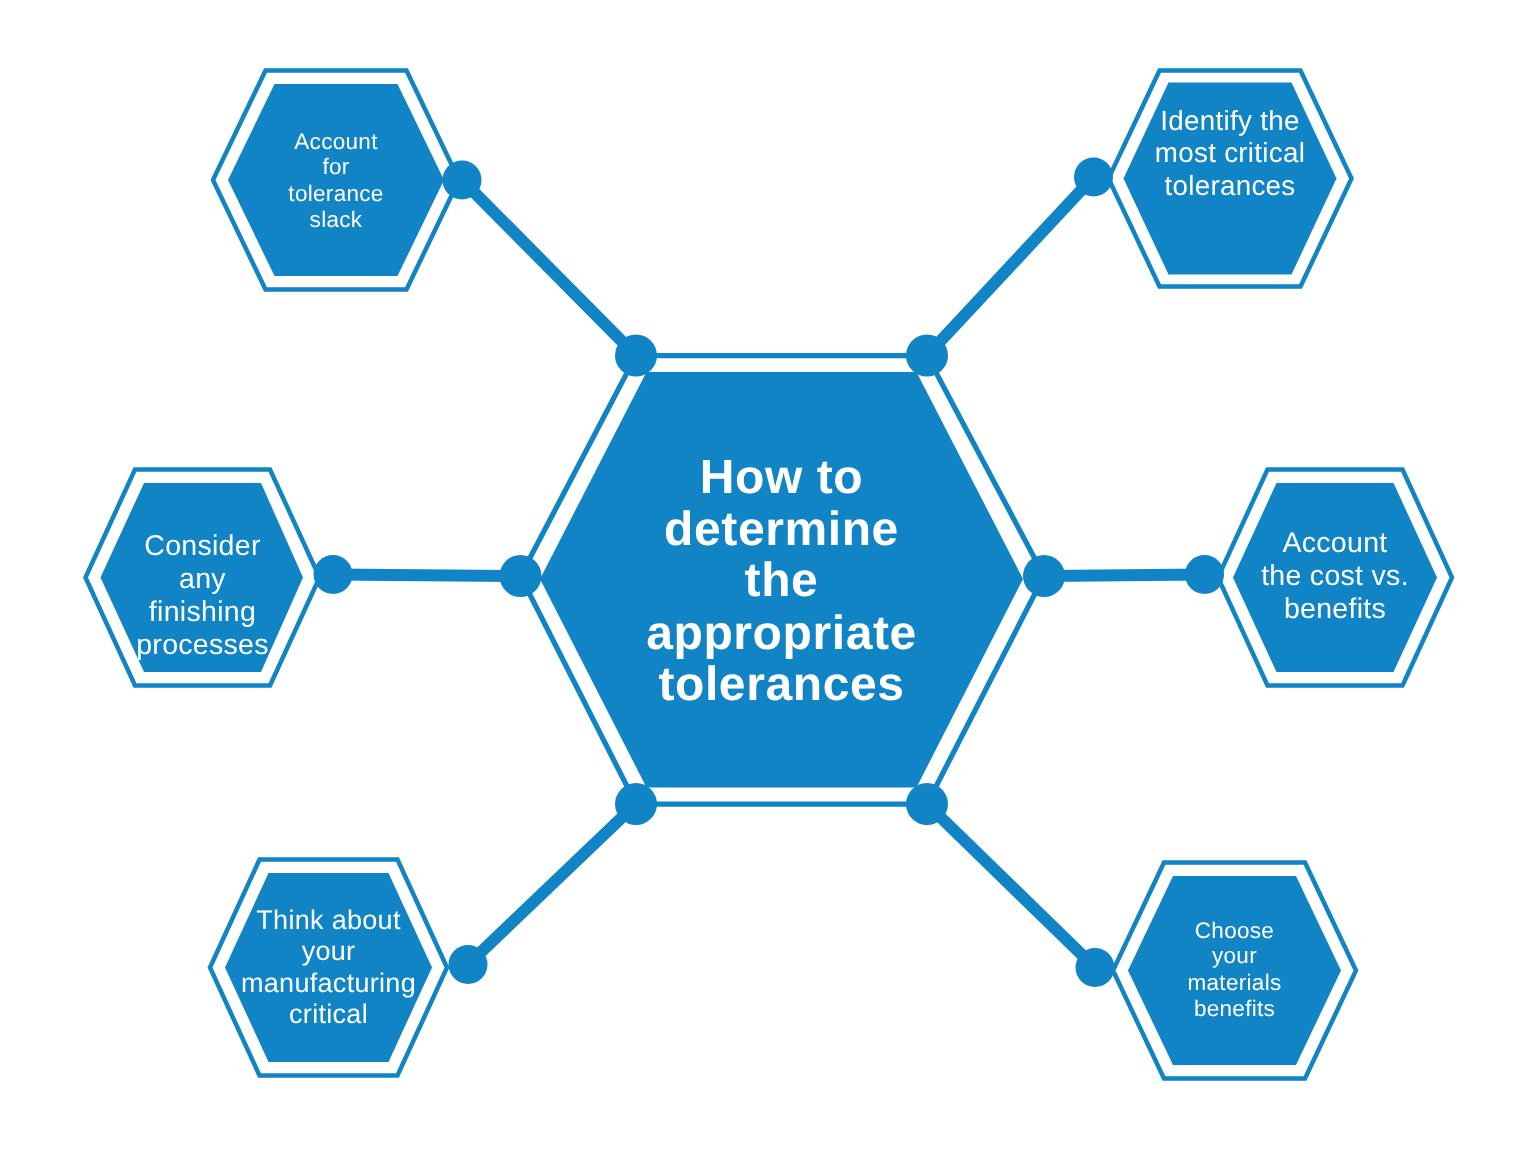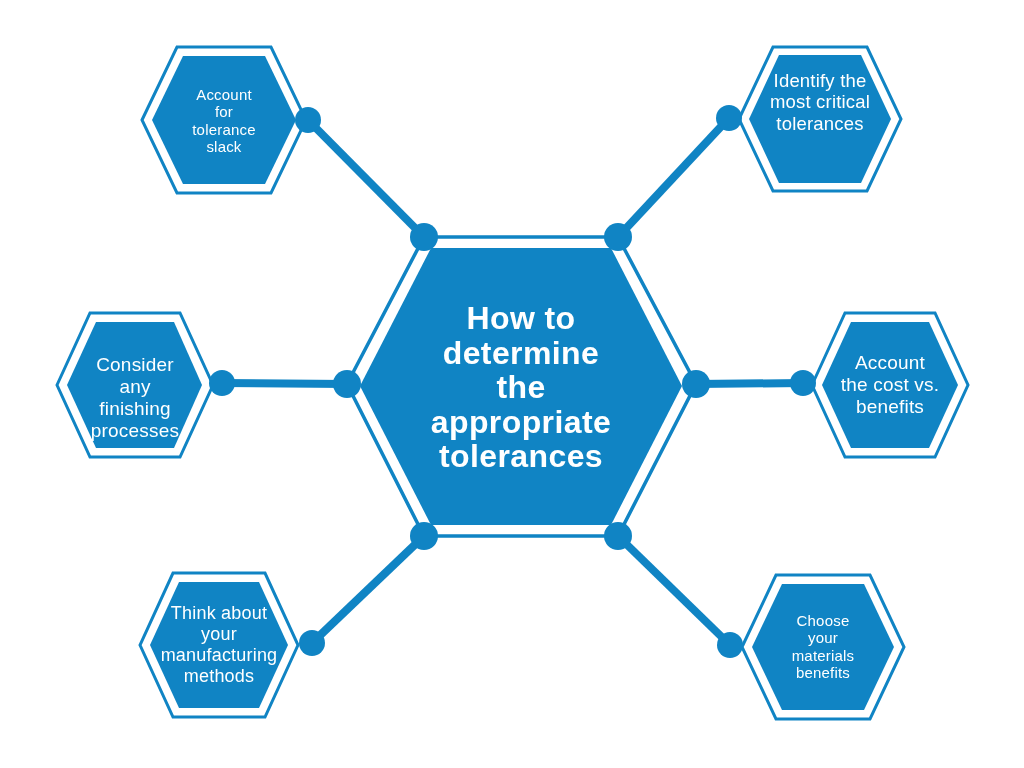--- a/index.html
+++ b/index.html
@@ -153,20 +153,20 @@
 finishing
 processes</div>
 
   <div class="label sat-label" style="left:890px;top:385px;">Account
 the cost vs.
 benefits</div>
 
   <div class="label sat-label small" style="left:219px;top:645px;">Think about
 your
 manufacturing
-methods</div>
+critical</div>
 
   <div class="label sat-label big" style="left:823px;top:647px;">Choose
 your
 materials
 benefits</div>
 
 </div>
 
 </body></html>

